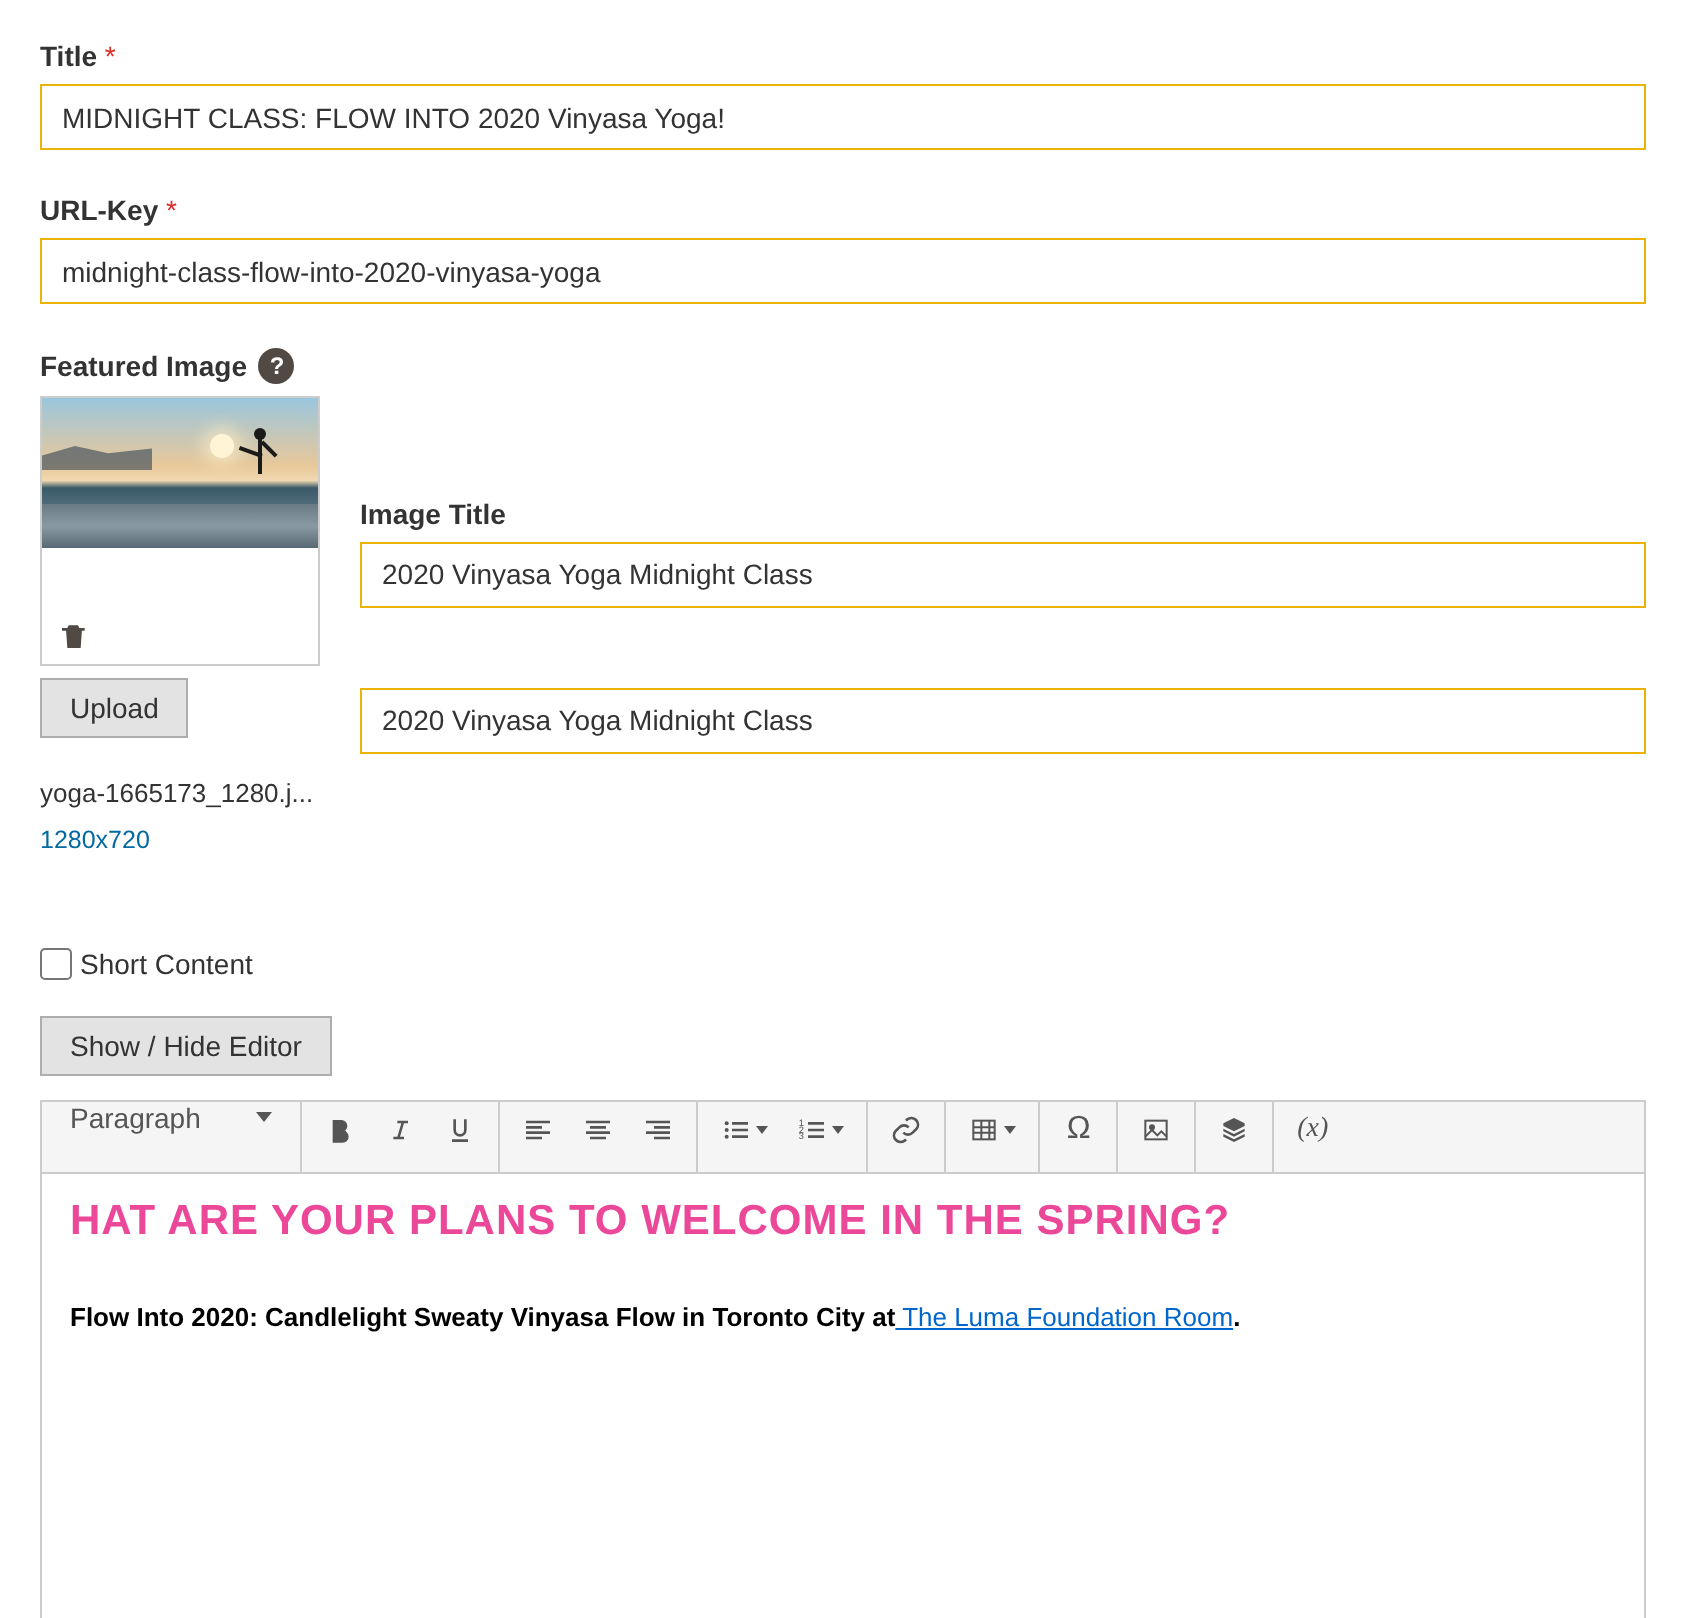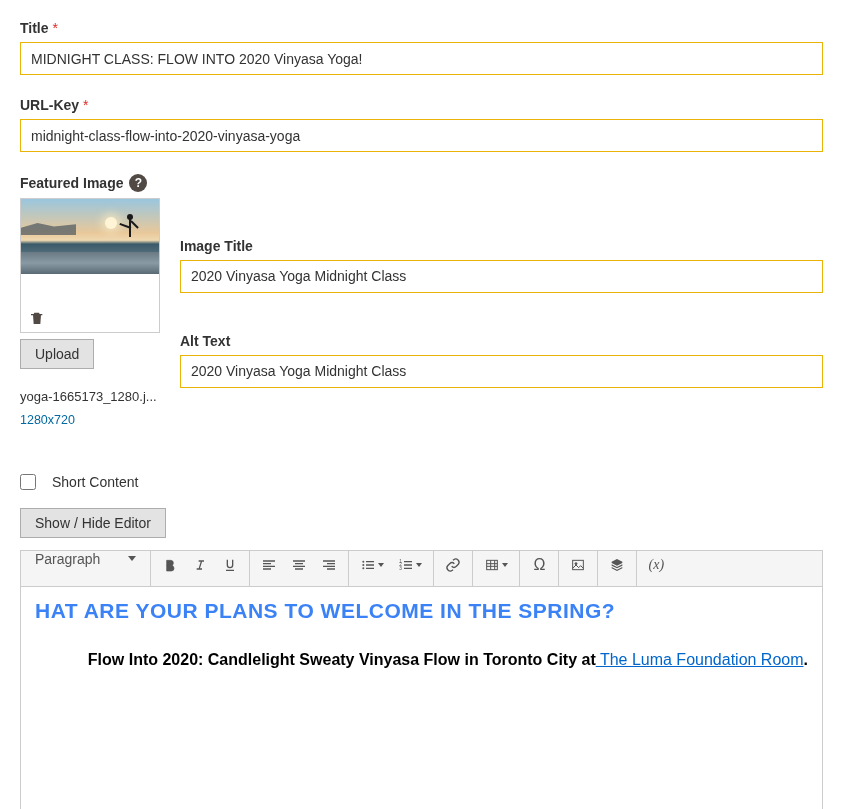--- a/index.html
+++ b/index.html
@@ -101,21 +101,21 @@
     font-size: 14px;
     cursor: pointer;
     color: #333;
   }
   .upload-btn { margin-top: 6px; }
   .file-meta { color: #0369a1; font-size: 12.5px; margin-top: 8px; line-height: 1.4; }
   .file-name { color: #333; font-size: 13px; margin-top: 20px; white-space: nowrap; overflow: hidden; text-overflow: ellipsis; max-width: 140px; }
   .checkbox-row {
     display: flex;
     align-items: center;
-    gap: 16px;
+    gap: 4px;
     margin-top: 44px;
     margin-bottom: 18px;
   }
   .checkbox-row input { width: 16px; height: 16px; margin:0; }
   .editor-wrap { border: 1px solid #ccc; background: #fff; margin-top: 12px; }
   .editor-toolbar {
     background: #f5f5f5;
     border-bottom: 1px solid #ccc;
     display: flex;
     align-items: stretch;
@@ -146,22 +146,22 @@
   }
   .caret-down { width:0; height:0; border-left: 4px solid transparent; border-right: 4px solid transparent; border-top: 5px solid #555; }
   .caret-small { width:0; height:0; border-left: 3px solid transparent; border-right: 3px solid transparent; border-top: 4px solid #555; margin-left:2px; }
   .editor-body {
     position: relative;
     height: 254px;
     overflow-y: scroll;
     padding: 12px 14px;
     font-family: Verdana, Geneva, sans-serif;
   }
-  .editor-body h2 { font-size: 21px; font-weight: bold; margin: 0 0 28px 0; letter-spacing: 0.5px; color: #3b82f6; }
-  .editor-body p { font-size: 16px; margin: 0 0 14px 0; color: #000; text-align: right; }
+  .editor-body h2 { font-size: 21px; font-weight: bold; margin: 0 0 28px 0; letter-spacing: 0.5px; color: #ec4899; }
+  .editor-body p { font-size: 13px; margin: 0 0 14px 0; color: #000; }
   .editor-body .bold { font-weight: bold; }
   .editor-body a { color: #0066cc; text-decoration: underline; }
   .editor-body::-webkit-scrollbar { width: 16px; }
   .editor-body::-webkit-scrollbar-track { background: #f5f5f5; }
   .editor-body::-webkit-scrollbar-thumb { background: #c1c1c1; border-radius: 0; }
   .italic-x { font-style: italic; font-family: Georgia, serif; }
 </style>
 </head>
 <body>
 
@@ -209,21 +209,20 @@
     <div class="file-name">yoga-1665173_1280.j...</div>
     <div class="file-meta">1280x720</div>
   </div>
 
   <div class="right-col">
     <div class="field-row-small">
       <label class="field-label">Image Title</label>
       <input type="text" class="text-input" value="2020 Vinyasa Yoga Midnight Class" style="">
     </div>
     <div class="field-row-small">
-      <label class="field-label">Alt Text</label>
       <input type="text" class="text-input" value="2020 Vinyasa Yoga Midnight Class" style="">
     </div>
   </div>
 </div>
 
 
 <div class="checkbox-row">
   <input type="checkbox" style="">
   <span>Short Content</span>
 </div>

